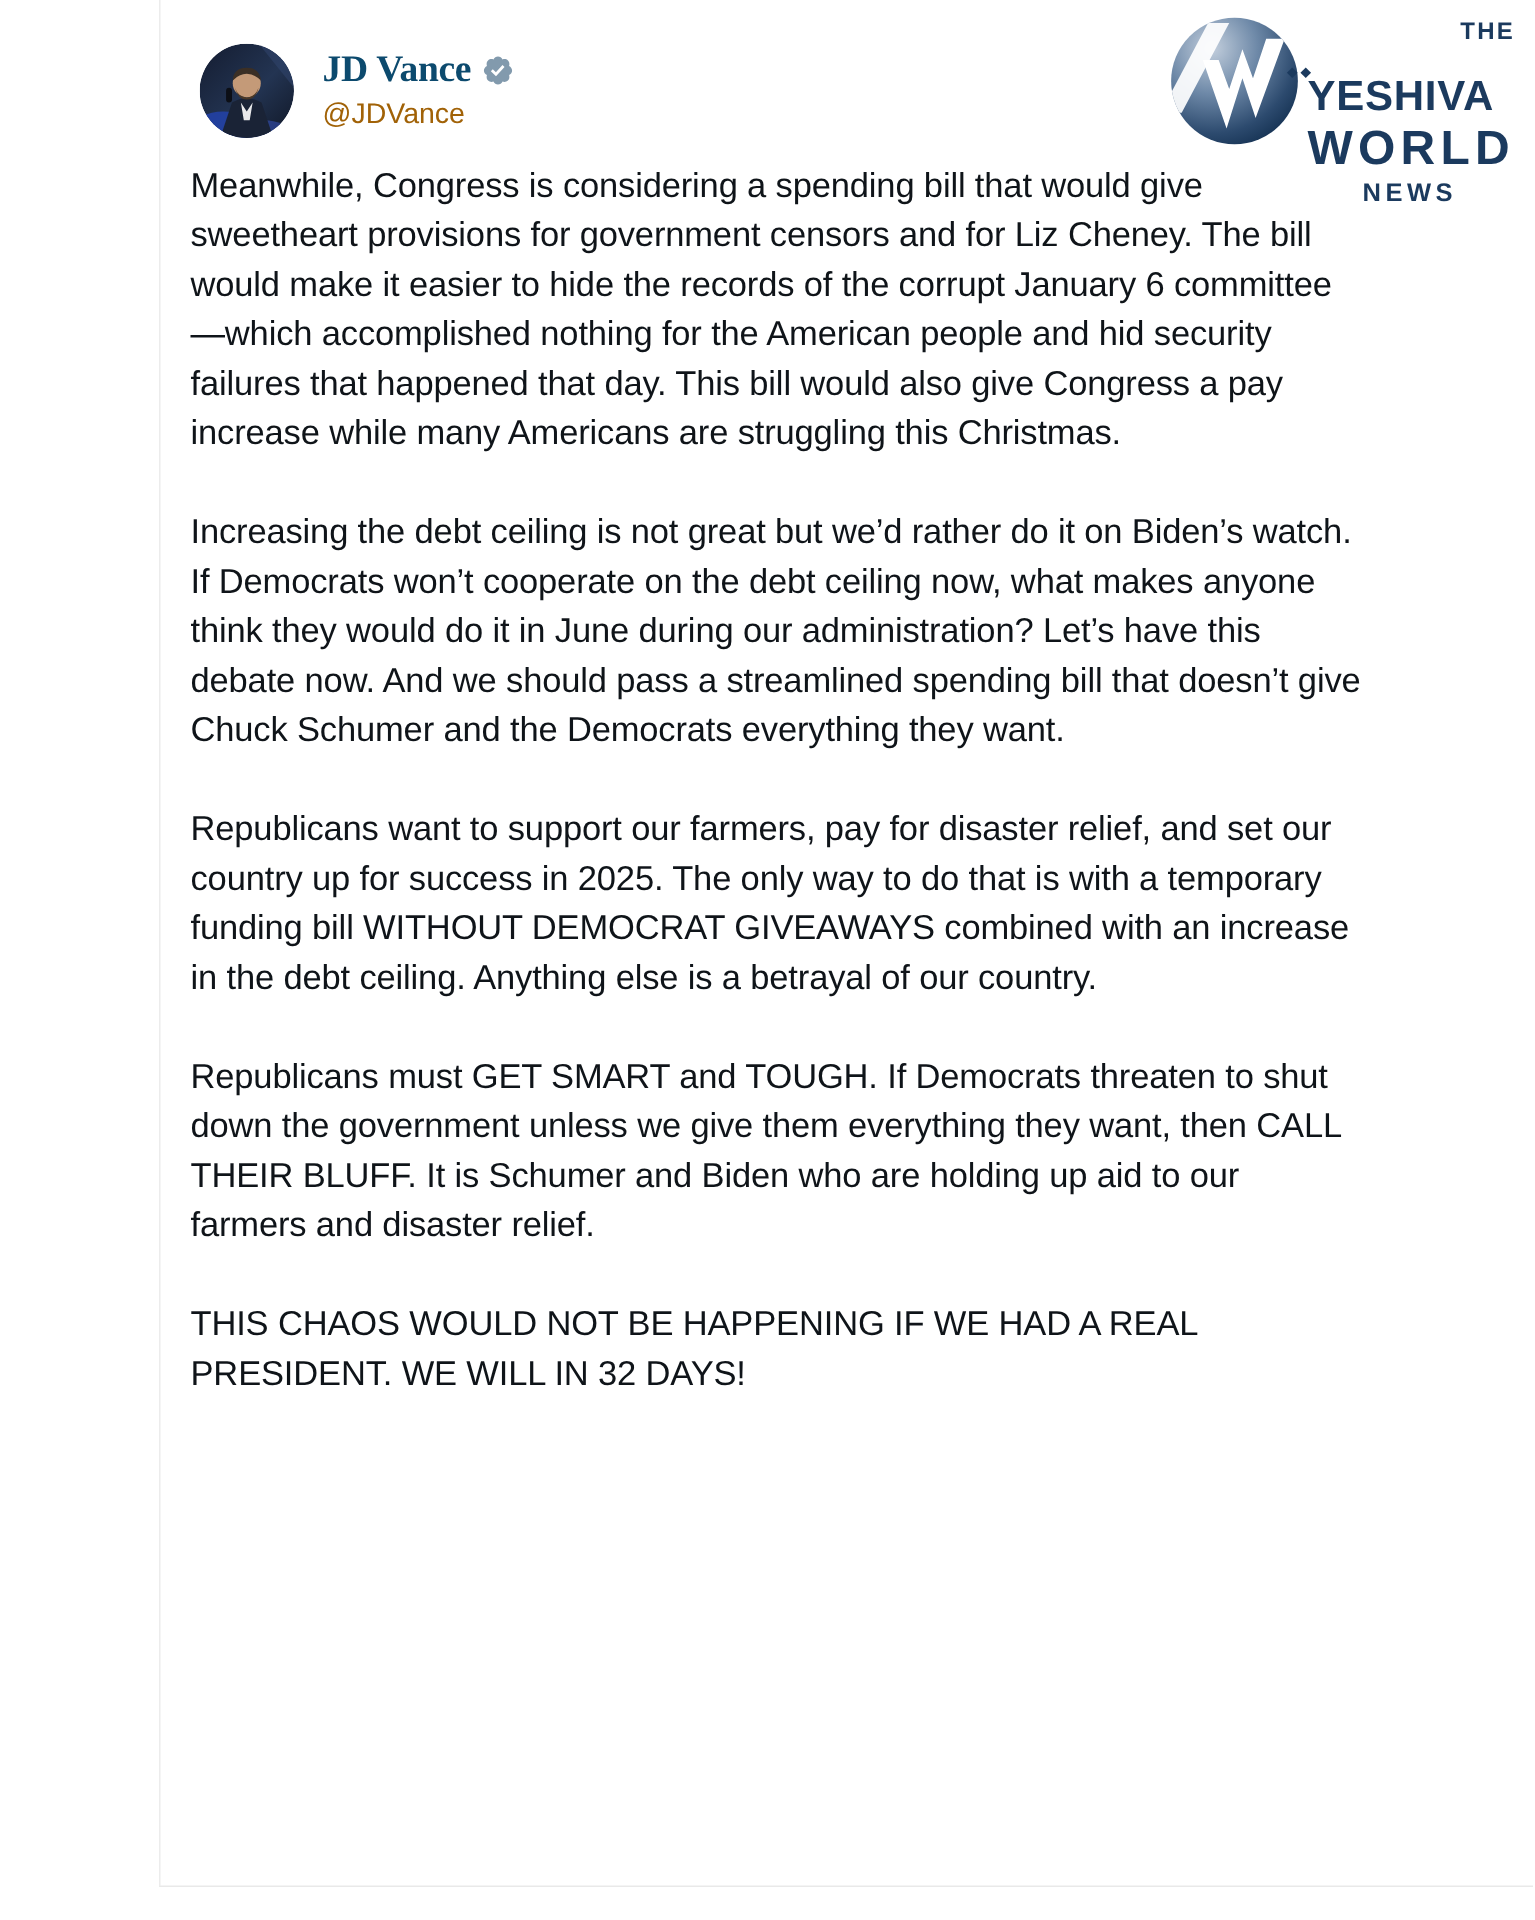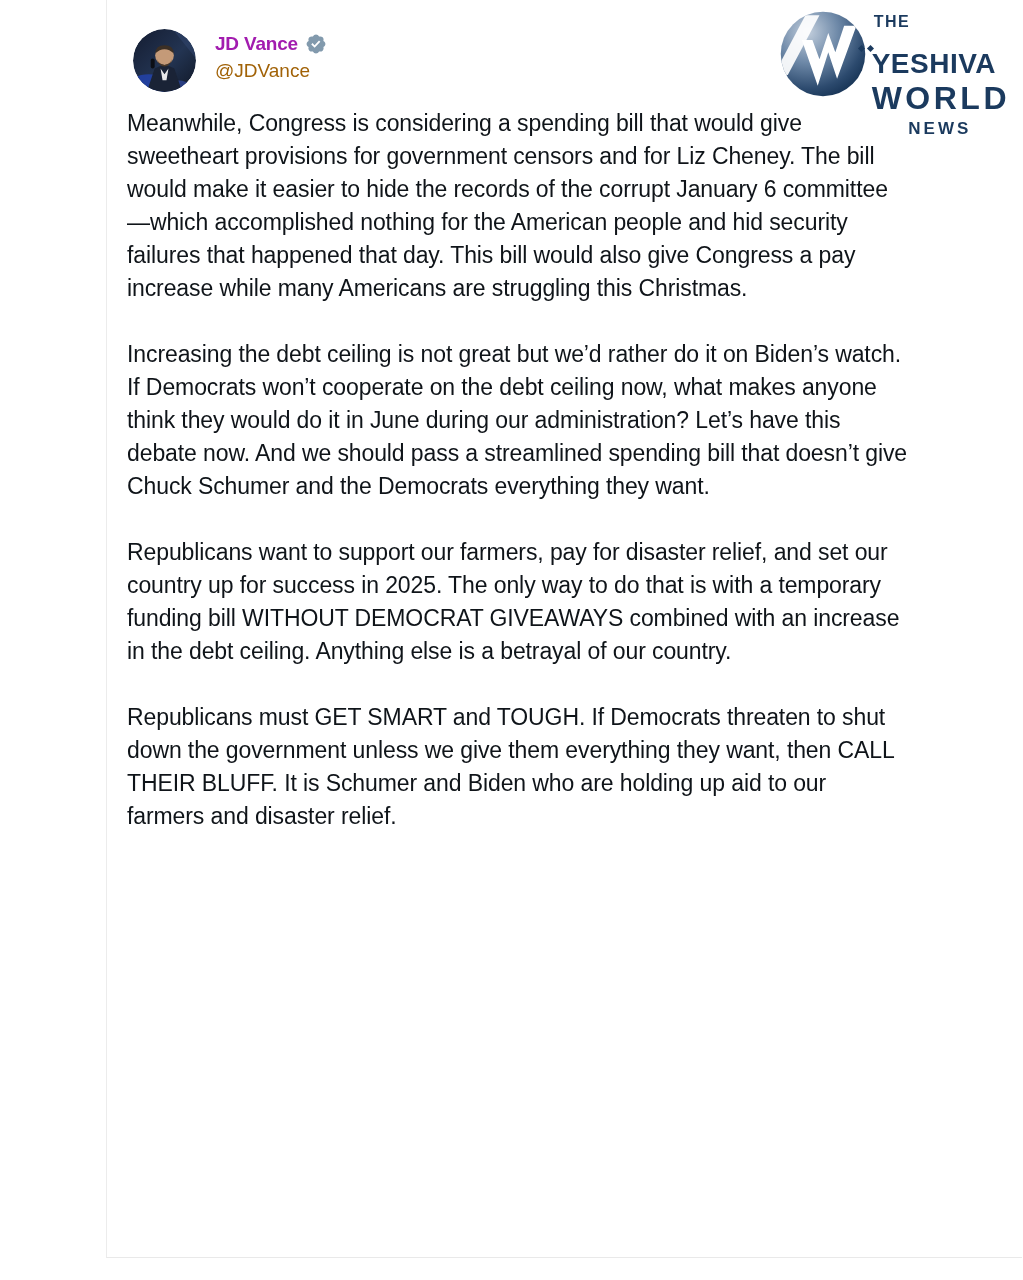--- a/index.html
+++ b/index.html
@@ -42,25 +42,26 @@
     position: absolute;
     left: 108px;
     top: 33px;
   }
   .author-name-row {
     display: flex;
     align-items: center;
     gap: 7px;
   }
   .author-name {
-    font-size: 19px;
-    font-weight: bold;
-    color: #a21caf;
+    font-size: 25px;
+    font-weight: bold;
+    color: #0c4a6e;
     letter-spacing: -0.2px;
     cursor: pointer;
+    font-family: Liberation Serif, serif;
   }
   .verified-badge {
     width: 22px;
     height: 22px;
     display: inline-block;
   }
   .author-handle {
     font-size: 19px;
     color: #a16207;
     margin-top: 5px;
@@ -96,20 +97,21 @@
     margin-left: 5px;
     margin-top: 4px;
     color: #1b3a5e;
     line-height: 1;
   }
   .logo-the {
     font-size: 16px;
     font-weight: bold;
     letter-spacing: 1.5px;
     margin-left: 2px;
+    text-align: right;
   }
   .logo-yeshiva {
     font-size: 28px;
     font-weight: bold;
     letter-spacing: 0.5px;
     margin-top: 20px;
   }
   .logo-world {
     font-size: 32px;
     font-weight: bold;
@@ -216,15 +218,16 @@
       </div>
     </div>
 
   </div>
 
   <div class="tweet-body">
     <p>Meanwhile, Congress is considering a spending bill that would give sweetheart provisions for government censors and for Liz Cheney. The bill would make it easier to hide the records of the corrupt January 6 committee—which accomplished nothing for the American people and hid security failures that happened that day. This bill would also give Congress a pay increase while many Americans are struggling this Christmas.</p>
     <p>Increasing the debt ceiling is not great but we’d rather do it on Biden’s watch. If Democrats won’t cooperate on the debt ceiling now, what makes anyone think they would do it in June during our administration? Let’s have this debate now. And we should pass a streamlined spending bill that doesn’t give Chuck Schumer and the Democrats everything they want.</p>
     <p>Republicans want to support our farmers, pay for disaster relief, and set our country up for success in 2025. The only way to do that is with a temporary funding bill WITHOUT DEMOCRAT GIVEAWAYS combined with an increase in the debt ceiling. Anything else is a betrayal of our country.</p>
     <p>Republicans must GET SMART and TOUGH. If Democrats threaten to shut down the government unless we give them everything they want, then CALL THEIR BLUFF. It is Schumer and Biden who are holding up aid to our farmers and disaster relief.</p>
+    <p>THIS CHAOS WOULD NOT BE HAPPENING IF WE HAD A REAL PRESIDENT. WE WILL IN 32 DAYS!</p>
   </div>
 
 </div>
 
 </body></html>

